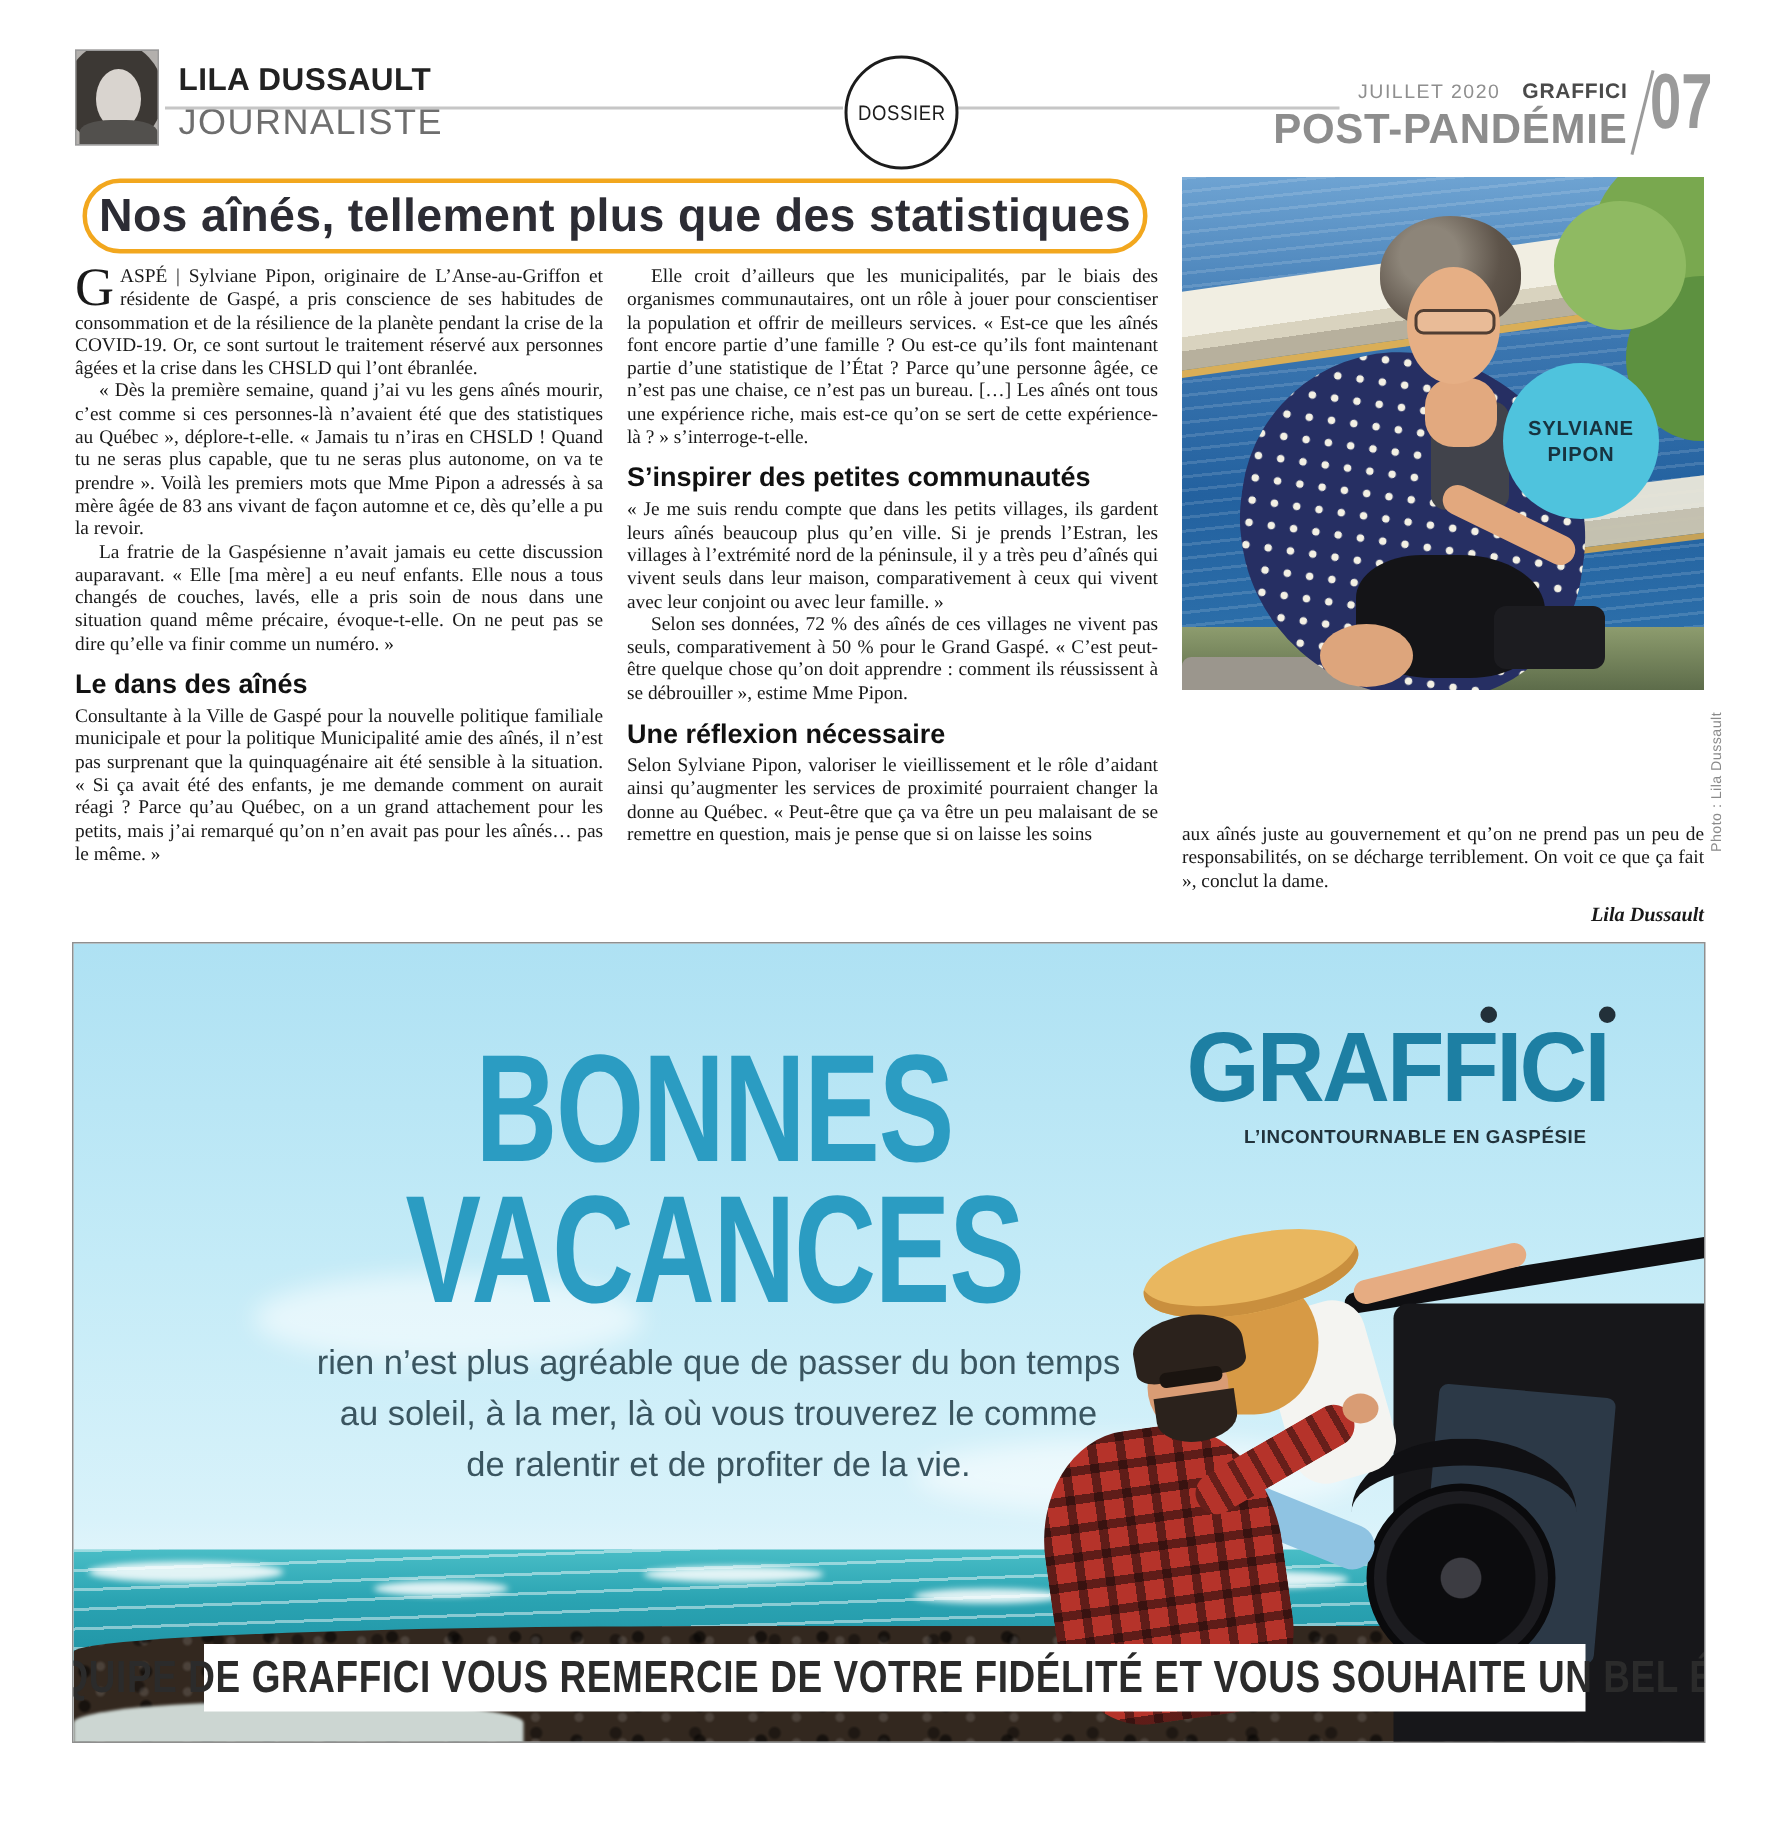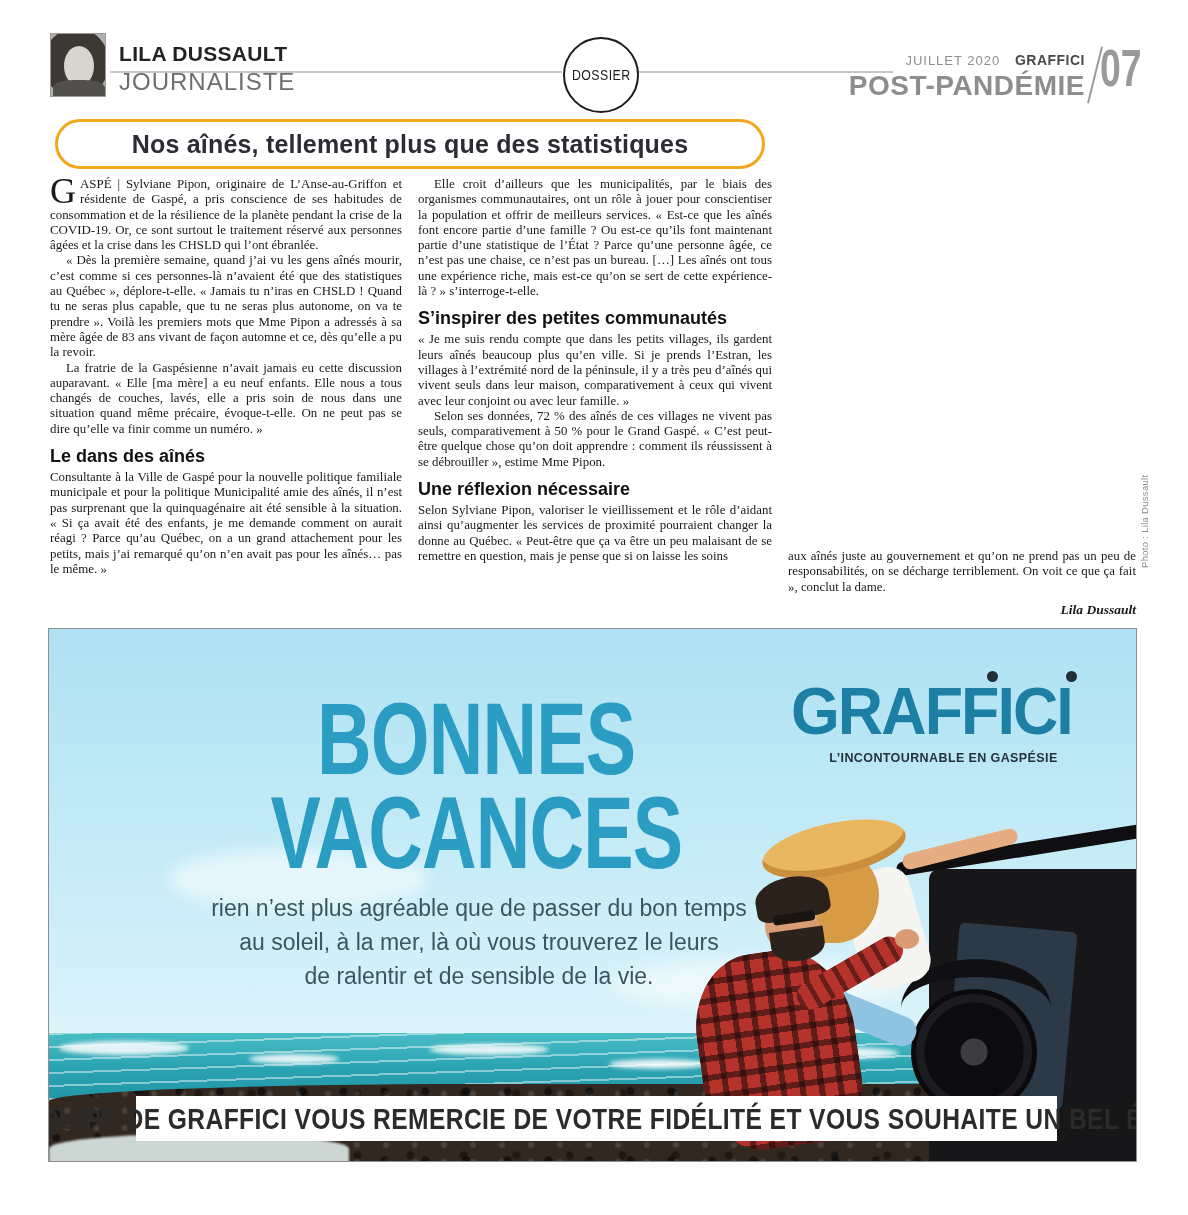--- a/index.html
+++ b/index.html
@@ -20,21 +20,21 @@
   .dossier-circle span{display:inline-block;transform:scaleX(.88);font-size:14px;letter-spacing:.5px;color:#1c1c1c;}
   .issue-line{left:740px;top:52px;width:345px;text-align:right;font-size:13px;color:#8f8f8f;letter-spacing:1px;}
   .issue-line b{color:#4a4a4a;font-size:14px;letter-spacing:.5px;margin-left:10px;}
   .section-line{left:740px;top:70px;width:345px;text-align:right;font-size:28px;font-weight:bold;color:#8d8d8d;letter-spacing:.5px;}
   .pg-slant{left:1094px;top:46px;width:2px;height:58px;background:#9b9b9b;transform:rotate(14deg);}
   .page-num{left:1100px;top:38px;font-size:52px;font-weight:bold;color:#9a9a9a;transform:scaleX(.72);transform-origin:left top;}
 
   
   .title-pill{left:55px;top:119px;width:704px;height:44px;border:3px solid #f2a71e;border-radius:28px;
     display:flex;align-items:center;justify-content:center;}
-  .title-pill span{font-size:25px;font-weight:bold;color:#2c2c34;letter-spacing:.2px;}
+  .title-pill span{font-size:31px;font-weight:bold;color:#2c2c34;letter-spacing:.2px;}
 
   
   .col{font-family:"Liberation Serif",serif;font-size:12.9px;line-height:15.3px;text-align:justify;color:#191919;}
   .col p{margin:0;}
   .col p.ind{text-indent:16px;}
   .col h3{font-family:"Liberation Sans",sans-serif;font-size:18px;line-height:20px;margin:9px 0 4px 0;color:#111;}
   .dropcap{float:left;font-size:36px;line-height:28px;padding-right:4px;font-family:"Liberation Serif",serif;}
   .col1{left:50px;top:177px;width:352px;}
   .col2{left:418px;top:177px;width:354px;}
   .col3{left:788px;top:549px;width:348px;}
@@ -178,20 +178,42 @@
 
   <div class="abs col col2">
     <p class="ind">Elle croit d’ailleurs que les municipalités, par le biais des organismes communautaires, ont un rôle à jouer pour conscientiser la population et offrir de meilleurs services. « Est-ce que les aînés font encore partie d’une famille ? Ou est-ce qu’ils font maintenant partie d’une statistique de l’État ? Parce qu’une personne âgée, ce n’est pas une chaise, ce n’est pas un bureau. […] Les aînés ont tous une expérience riche, mais est-ce qu’on se sert de cette expérience-là ? » s’interroge-t-elle.</p>
     <h3>S’inspirer des petites communautés</h3>
     <p>« Je me suis rendu compte que dans les petits villages, ils gardent leurs aînés beaucoup plus qu’en ville. Si je prends l’Estran, les villages à l’extrémité nord de la péninsule, il y a très peu d’aînés qui vivent seuls dans leur maison, comparativement à ceux qui vivent avec leur conjoint ou avec leur famille. »</p>
     <p class="ind">Selon ses données, 72 % des aînés de ces villages ne vivent pas seuls, comparativement à 50 % pour le Grand Gaspé. « C’est peut-être quelque chose qu’on doit apprendre : comment ils réussissent à se débrouiller », estime Mme Pipon.</p>
     <h3>Une réflexion nécessaire</h3>
     <p>Selon Sylviane Pipon, valoriser le vieillissement et le rôle d’aidant ainsi qu’augmenter les services de proximité pourraient changer la donne au Québec. « Peut-être que ça va être un peu malaisant de se remettre en question, mais je pense que si on laisse les soins</p>
   </div>
 
+  <div class="abs photo">
+    <div class="dock1"></div>
+    <div class="dock2"></div>
+    <div class="leaf" style="left:272px;top:-18px;width:120px;height:130px;background:#79a84f;"></div>
+    <div class="leaf" style="left:296px;top:66px;width:100px;height:110px;background:#5d9140;"></div>
+    <div class="leaf" style="left:248px;top:16px;width:88px;height:86px;background:#8fba62;"></div>
+    <div class="p-grass"></div>
+    <div class="p-gravel"></div>
+    <div class="p-shawl"></div>
+    <div class="p-tank"></div>
+    <div class="p-chest"></div>
+    <div class="p-hair"></div>
+    <div class="p-face"></div>
+    <div class="p-glasses"></div>
+    <div class="p-shorts"></div>
+    <div class="p-knee"></div>
+    <div class="p-arm"></div>
+    <div class="p-camera"></div>
+    <div class="name-circle">
+      <span>SYLVIANE PIPON</span>
+    </div>
+  </div>
 
   <div class="abs photo-credit">Photo : Lila Dussault</div>
 
   <div class="abs col col3">
     <p>aux aînés juste au gouvernement et qu’on ne prend pas un peu de responsabilités, on se décharge terriblement. On voit ce que ça fait », conclut la dame.</p>
     <div class="byline">Lila Dussault</div>
   </div>
 
   <div class="abs ad">
     <div class="cloud" style="left:120px;top:220px;width:260px;height:60px;"></div>
@@ -230,22 +252,22 @@
     <div class="m-hair"></div>
     <div class="m-beard"></div>
     <div class="m-glasses"></div>
 
     <div class="abs ad-headline">
       <span class="hl">BONNES</span><br>
       <span class="hl">VACANCES</span>
     </div>
     <div class="abs ad-body">
       <div>rien n’est plus agréable que de passer du bon temps</div>
-      <div>au soleil, à la mer, là où vous trouverez le leurs</div>
-      <div>de ralentir et de sensible de la vie.</div>
+      <div>au soleil, à la mer, là où vous trouverez le comme</div>
+      <div>de ralentir et de profiter de la vie.</div>
     </div>
     <div class="abs ad-logo">
       <span class="word">GRAFFICI</span>
       <span class="logo-dot" style="left:196px;top:-2px;"></span>
       <span class="logo-dot" style="left:275px;top:-2px;"></span>
       <span class="tagline">L’INCONTOURNABLE EN GASPÉSIE</span>
     </div>
 
     <div class="ad-banner">
       <span>L’ÉQUIPE DE GRAFFICI VOUS REMERCIE DE VOTRE FIDÉLITÉ ET VOUS SOUHAITE UN BEL ÉTÉ !</span>

